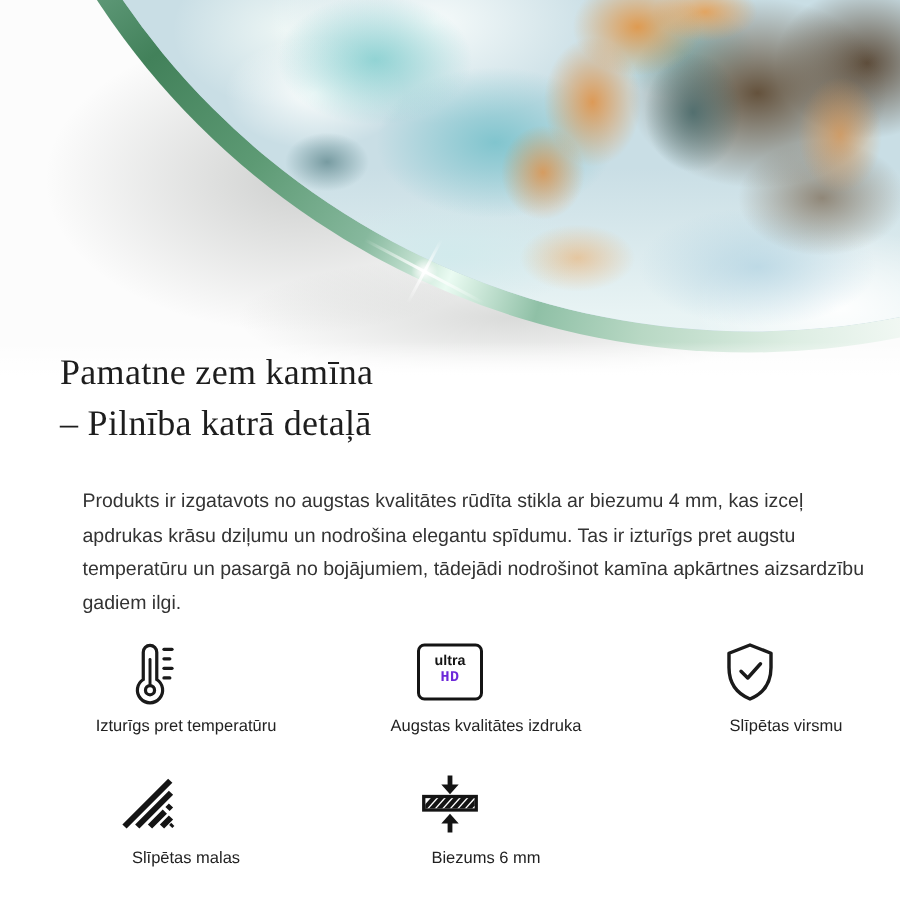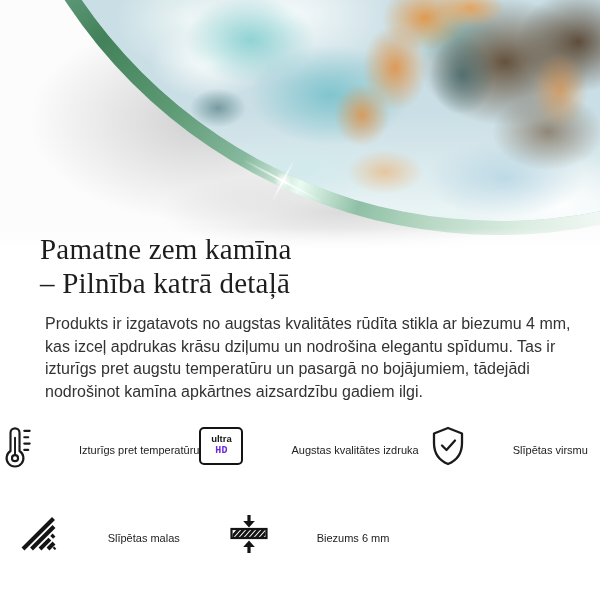--- a/index.html
+++ b/index.html
@@ -50,27 +50,27 @@
   .sparkle .r1{left:-45px;top:-1px;width:90px;height:2px;transform:rotate(28deg);
       background:linear-gradient(90deg,rgba(255,255,255,0),rgba(255,255,255,.97),rgba(255,255,255,0));}
   .sparkle .r2{left:-24px;top:-1px;width:48px;height:2px;transform:rotate(-62deg);
       background:linear-gradient(90deg,rgba(255,255,255,0),rgba(255,255,255,.95),rgba(255,255,255,0));}
   .sparkle .dot{left:-9px;top:-9px;width:18px;height:18px;border-radius:50%;
       background:radial-gradient(circle,rgba(255,255,255,1),rgba(255,255,255,0) 70%);}
   .hero-fade{position:absolute;left:0;bottom:0;width:100%;height:22px;
       background:linear-gradient(to bottom, rgba(255,255,255,0), #ffffff);}
   
   .heading{position:absolute;left:40px;top:232px;color:#1d1d1d;
-      font-family:"Liberation Serif","DejaVu Serif",serif;font-size:29px;line-height:34px;font-weight:500;letter-spacing:.2px;}
-  .desc{position:absolute;left:40px;top:308px;width:530px;margin:5px;
-      font-size:16px;line-height:22.5px;color:#333;}
+      font-family:"Liberation Serif","DejaVu Serif",serif;font-size:24px;line-height:34px;font-weight:500;letter-spacing:.2px;}
+  .desc{position:absolute;left:40px;top:308px;width:530px;margin:15px;
+      font-size:13px;line-height:22.5px;color:#333;}
   
   .features{position:absolute;left:0;top:402px;width:600px;display:grid;
       grid-template-columns:repeat(3,1fr);grid-auto-rows:88px;}
-  .feature{display:flex;align-items:center;justify-content:center;}
+  .feature{display:flex;flex-direction:column;align-items:center;justify-content:flex-end;}
   .icon-wrap{height:46px;display:flex;align-items:center;justify-content:center;}
   .feature .label{margin-top:7px;font-size:11px;color:#222;white-space:nowrap;padding-left:48px;}
   .uhd-box{width:40px;height:34px;border:2.5px solid #141414;border-radius:5px;
       display:flex;flex-direction:column;align-items:center;justify-content:center;background:#fff;}
   .uhd-top{font-size:9.5px;font-weight:700;line-height:10px;color:#141414;}
   .uhd-bottom{font-size:10px;font-weight:800;line-height:14px;color:#6d28d9;letter-spacing:.3px;font-family:Liberation Mono, monospace;}
   svg{display:block;}
 </style>
 </head>
 <body>

